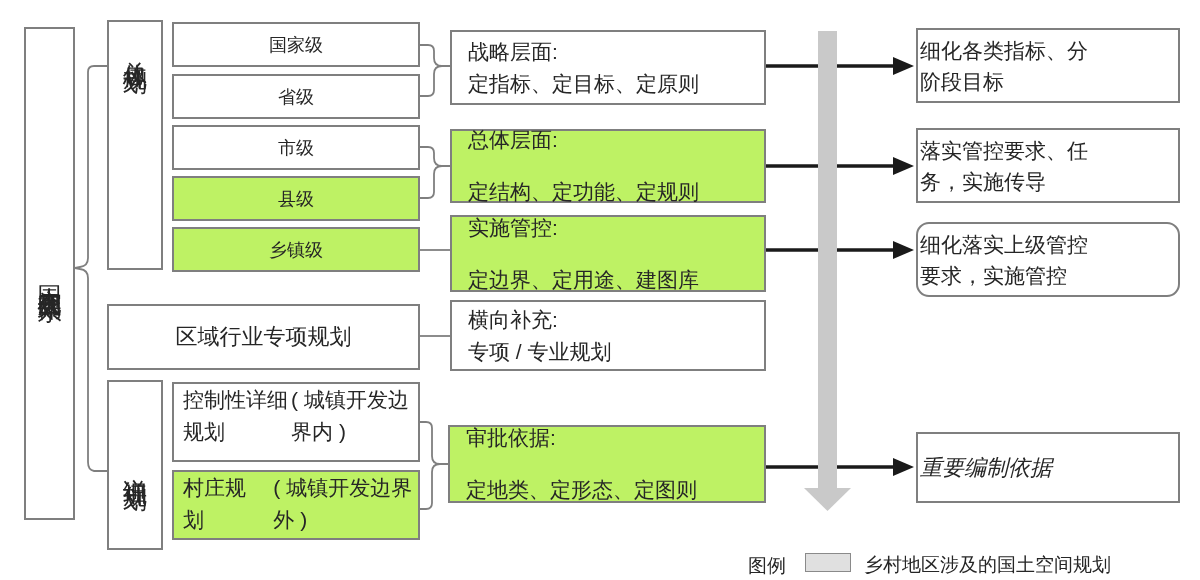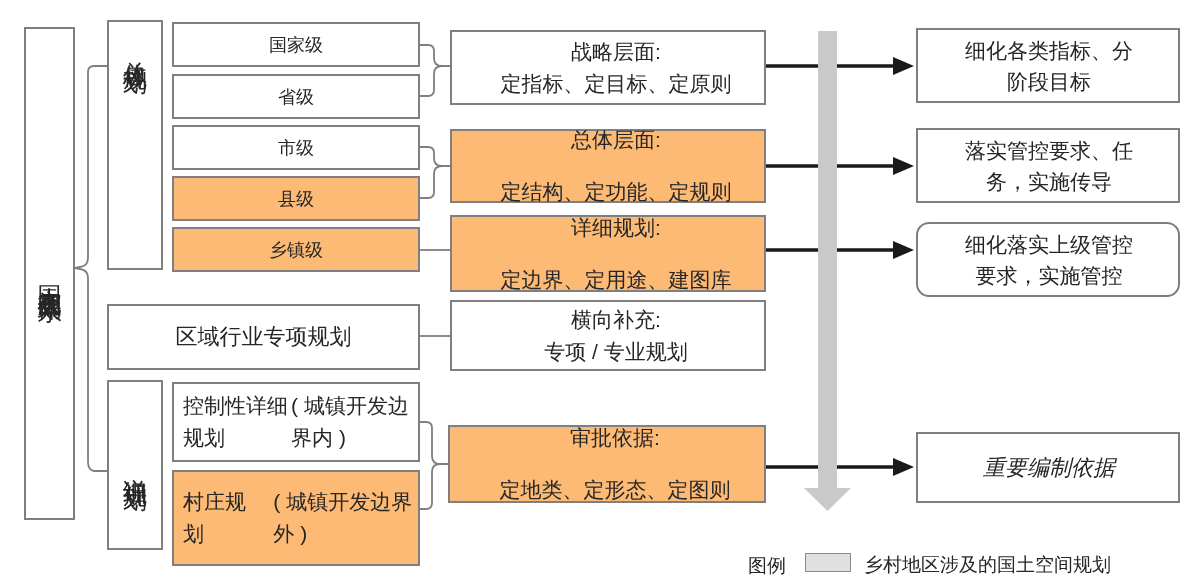--- a/index.html
+++ b/index.html
@@ -10,23 +10,22 @@
     font-family:"Liberation Sans","DejaVu Sans",sans-serif;
     color:#262626;
     overflow:hidden;
   }
   .box{
     position:absolute;
     background:#ffffff;
     border:2px solid #7f7f7f;
     box-sizing:border-box;
     color:#262626;
-    align-items:center;
   }
-  .gray{background:#fdba74;gap:20px;}
+  .gray{background:#bef264;gap:20px;}
   .center{display:flex;align-items:center;justify-content:center;}
   .vtext{
     writing-mode:vertical-rl;
     text-orientation:upright;
     letter-spacing:3px;
     line-height:1;
   }
   .lvl{font-size:18px;}
   .midbox{
     display:flex;flex-direction:column;justify-content:center;
@@ -84,35 +83,35 @@
   </div>
 
   <div class="box center" style="left:107px;top:380px;width:56px;height:170px;">
     <span class="vtext" style="font-size:24px;">详细规划</span>
   </div>
 
   <div class="box detbox" style="left:172px;top:382px;width:248px;height:80px;">
     <div>控制性详细规划</div>
     <div>( 城镇开发边界内 )</div>
   </div>
-  <div class="box detbox gray" style="left:172px;top:470px;width:248px;height:96px;">
+  <div class="box detbox gray" style="left:172px;top:470px;width:248px;height:70px;">
     <div>村庄规划</div>
     <div>( 城镇开发边界外 )</div>
   </div>
 
   <div class="box midbox" style="left:450px;top:30px;width:316px;height:75px;">
     <div>战略层面:</div>
     <div>定指标、定目标、定原则</div>
   </div>
   <div class="box midbox gray" style="left:450px;top:129px;width:316px;height:74px;">
     <div>总体层面:</div>
     <div>定结构、定功能、定规则</div>
   </div>
   <div class="box midbox gray" style="left:450px;top:215px;width:316px;height:77px;">
-    <div>详细规划:</div>
+    <div>实施管控:</div>
     <div>定边界、定用途、建图库</div>
   </div>
   <div class="box midbox" style="left:450px;top:300px;width:316px;height:71px;">
     <div>横向补充:</div>
     <div>专项 / 专业规划</div>
   </div>
   <div class="box midbox gray" style="left:448px;top:425px;width:318px;height:78px;">
     <div>审批依据:</div>
     <div>定地类、定形态、定图则</div>
   </div>

